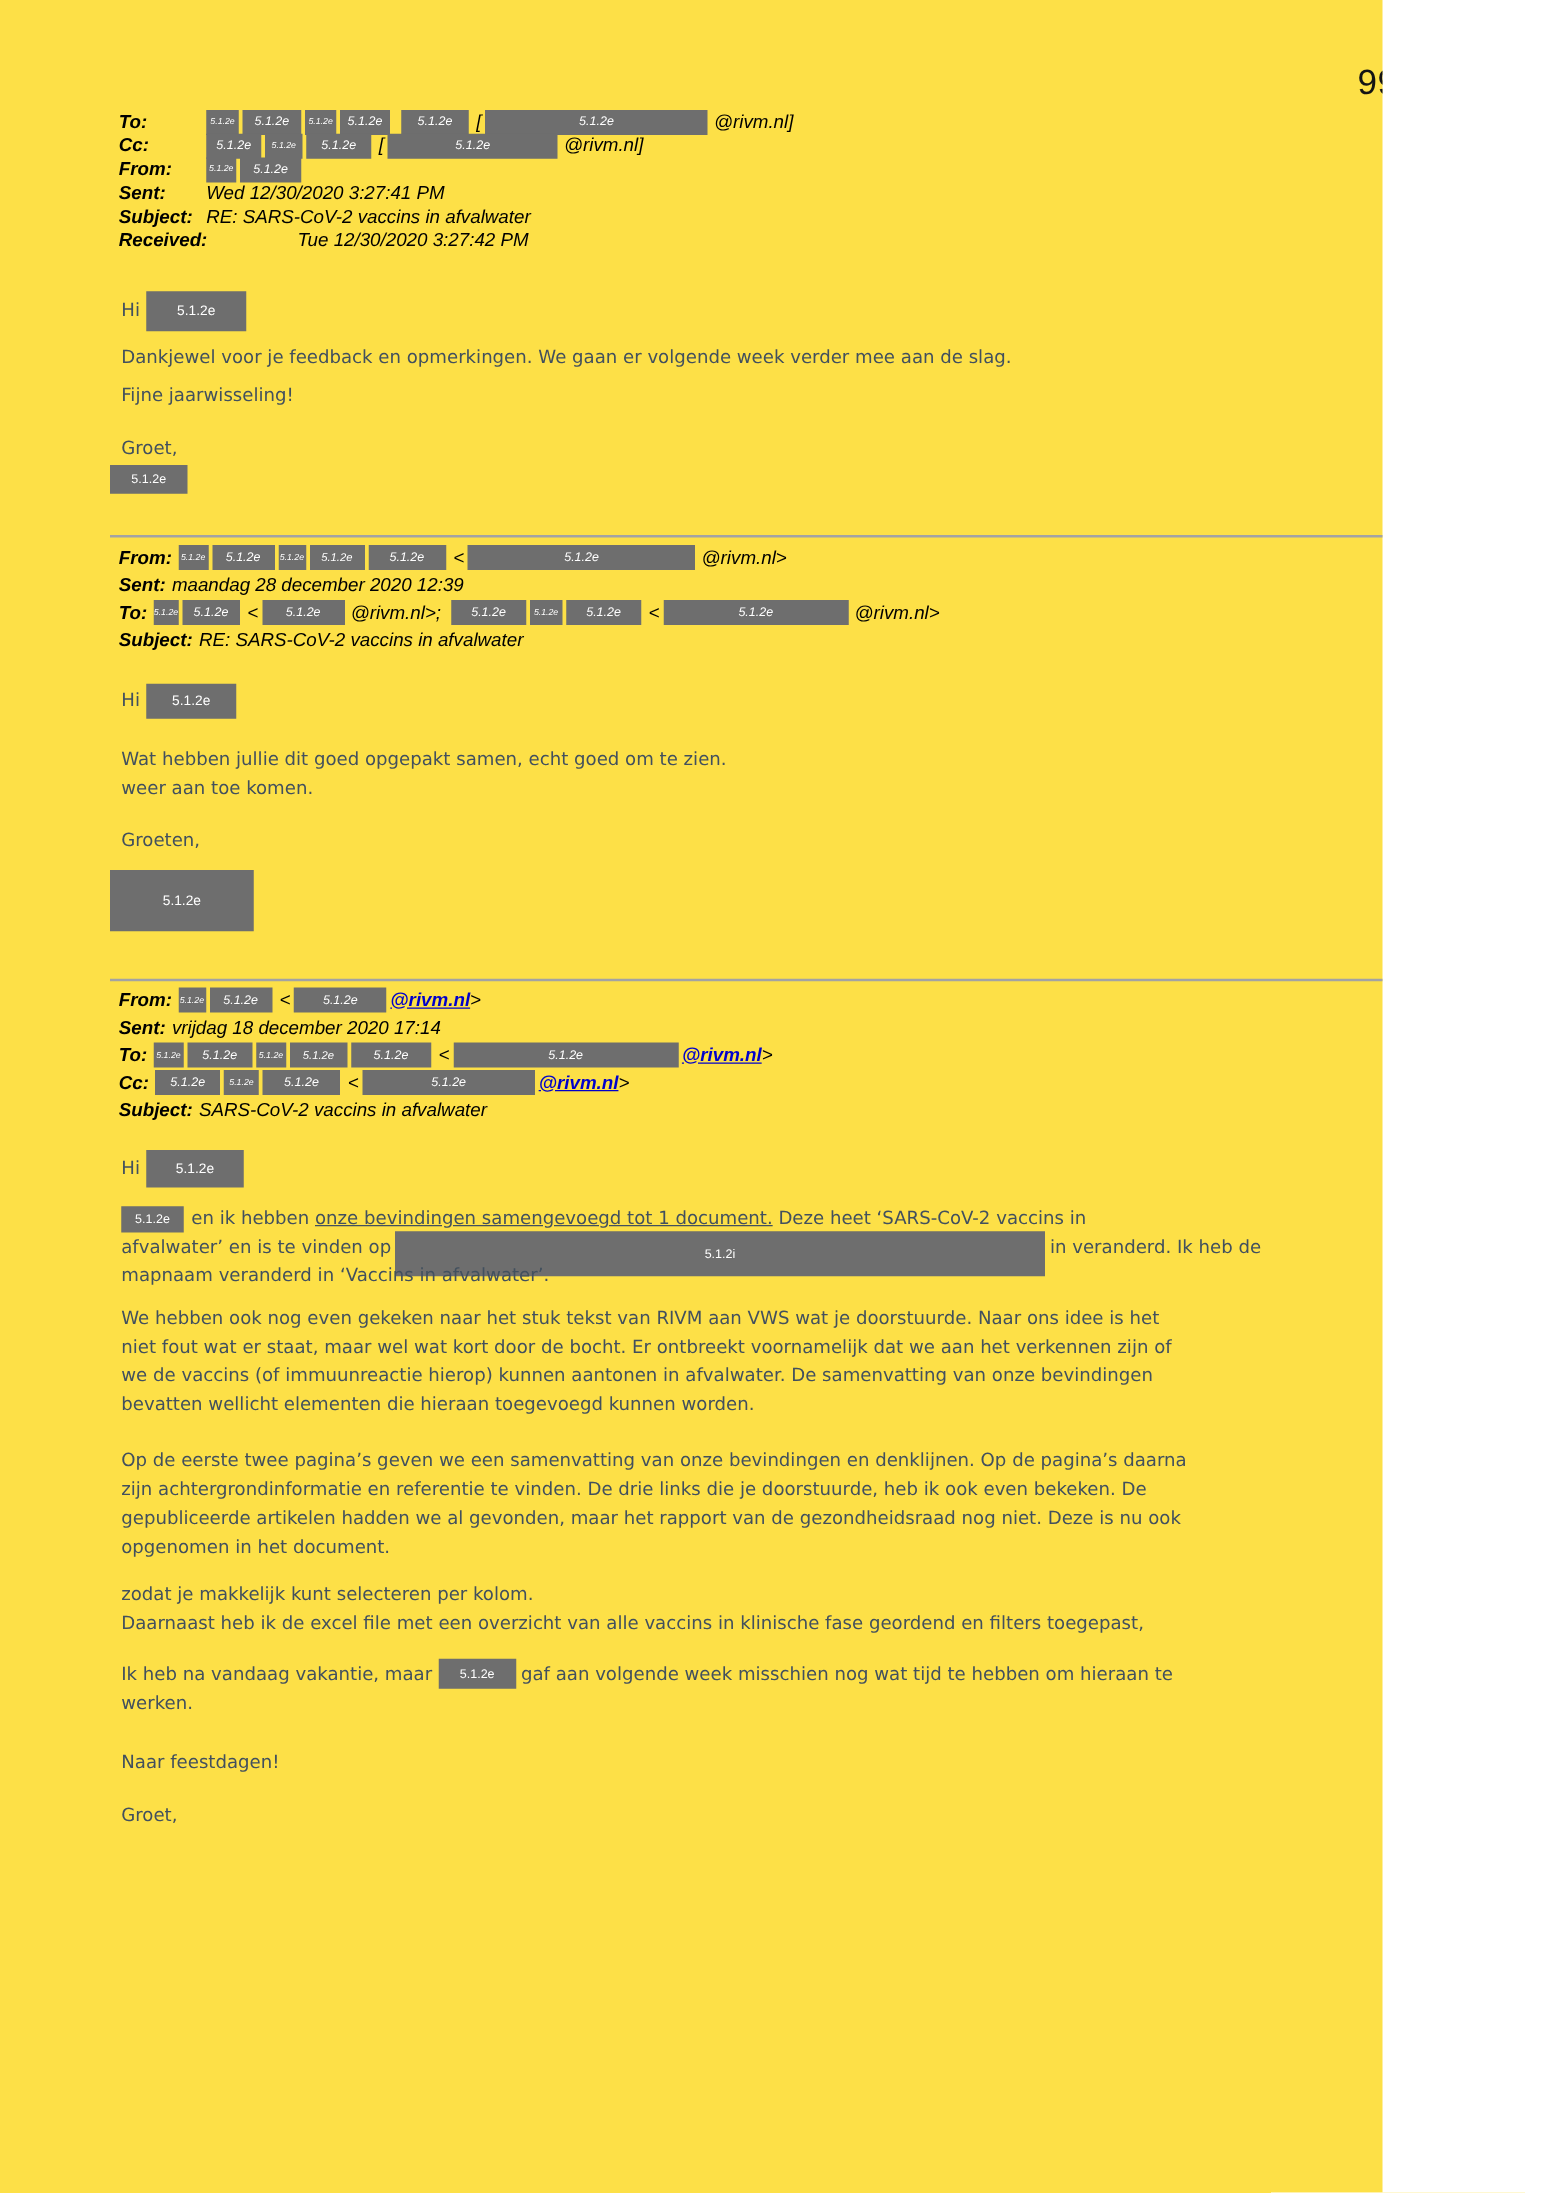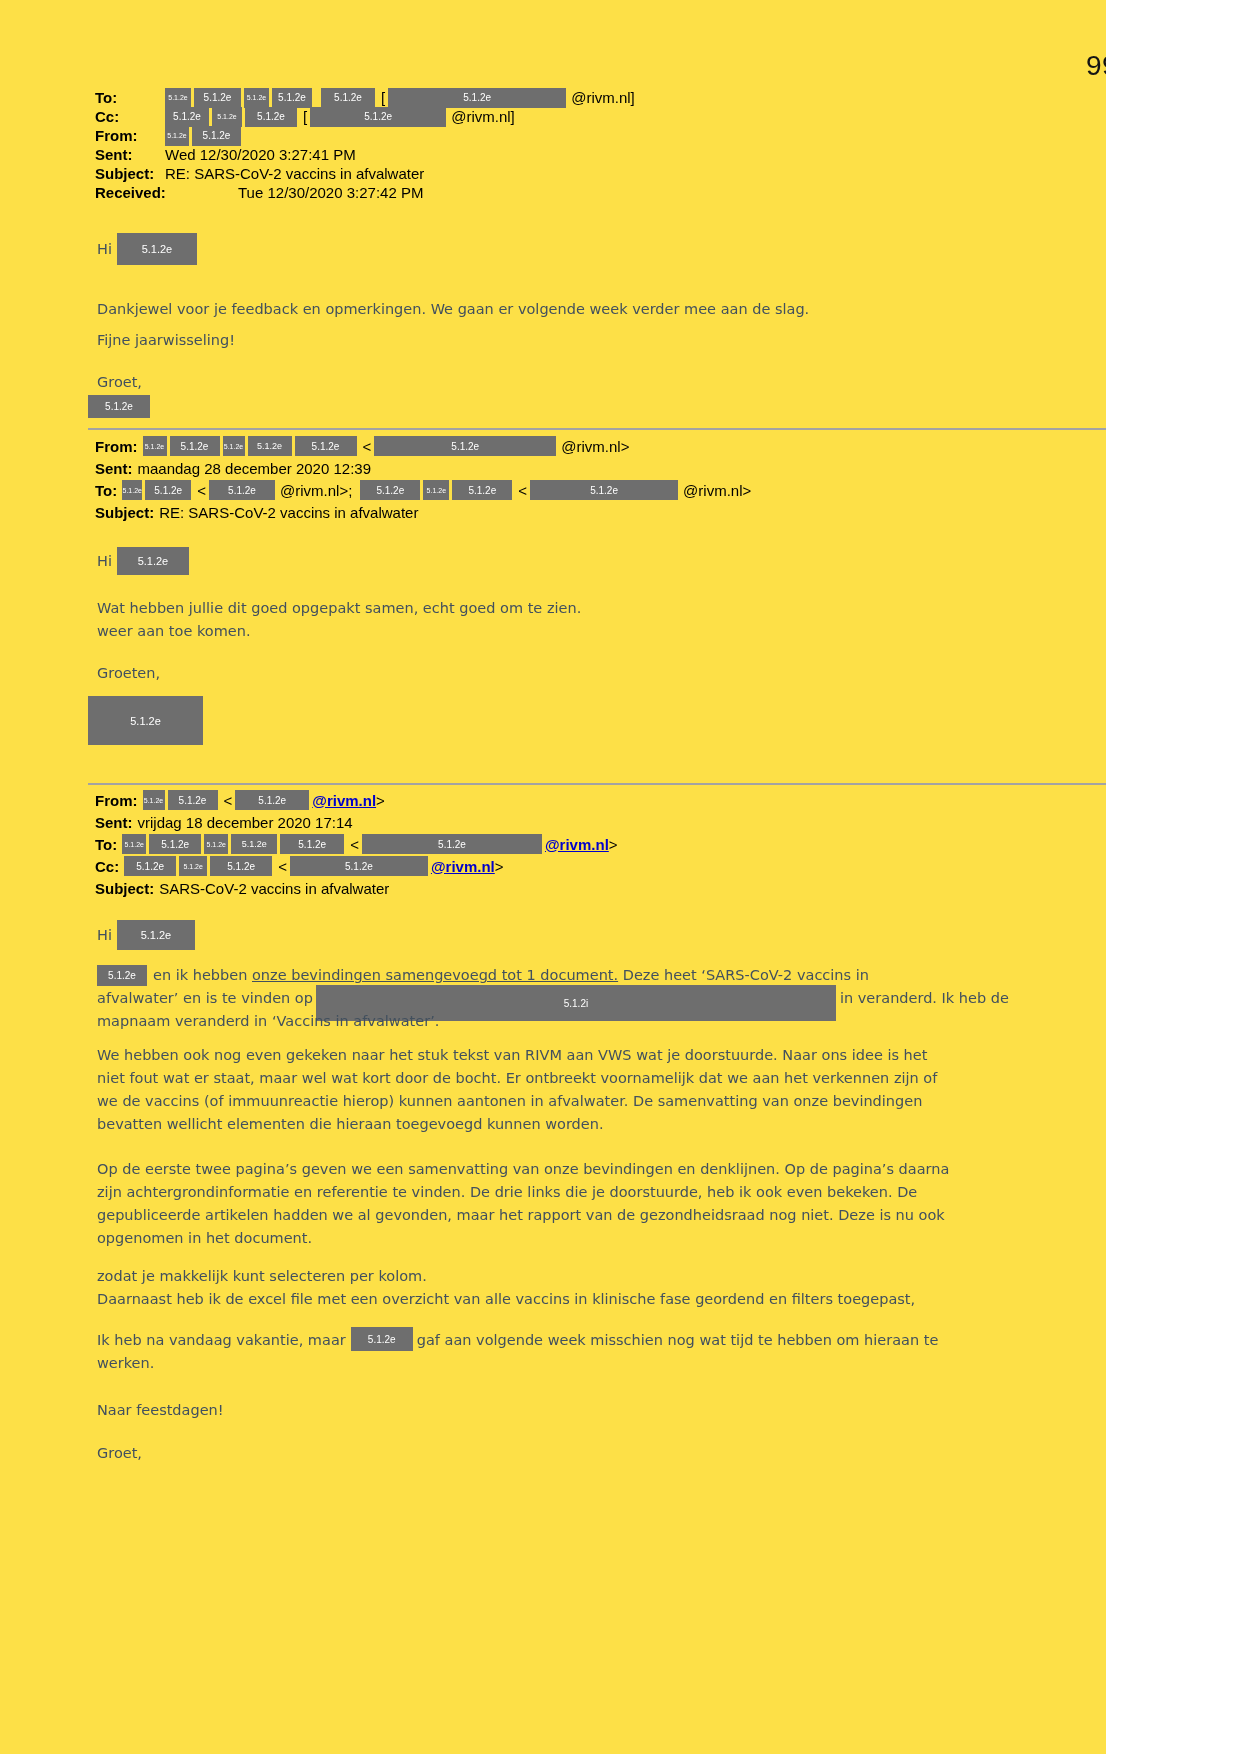--- a/index.html
+++ b/index.html
@@ -10,21 +10,21 @@
   .sec{position:absolute;left:88px;width:1065px;}
   .sec.ruled{border-top:2px solid #a3a3a3;}
 
   
   .hrow{display:flex;align-items:center;height:19px;font-size:15px;white-space:nowrap;}
   .hrow.tall{height:20px;margin-bottom:2px;}
   .lbl{display:inline-block;width:70px;font-weight:700;flex-shrink:0;}
   .blbl{font-weight:700;margin-right:5px;}
   .punct{margin:0 3px;}
   .sfx{margin-left:2px;}
-  .indent7{padding-left:7px;}
+  .indent7{padding-left:7px;font-style:italic;}
 
   
   .rb{background:#6e6e6e;color:#ffffff;display:flex;align-items:center;justify-content:center;
       flex-shrink:0;font-size:10px;height:20px;margin-right:3px;font-family:"Liberation Sans",sans-serif;}
   .rb.xs{font-size:7px;}
 
   
   .btxt{font-family:"DejaVu Sans",sans-serif;font-size:14.5px;line-height:23px;color:#42505e;
         padding-left:9px;white-space:nowrap;}
   .bline{height:23px;}
@@ -82,21 +82,21 @@
         <span class="lbl">Received:</span>
         <span style="margin-left:73px">Tue 12/30/2020 3:27:42 PM</span>
       </div>
     </div>
 
     <div class="btxt">
       <div class="hi-row" style="margin-top:31px;height:32px">
         <span>Hi</span>
         <span class="rb" style="width:80px;height:32px;font-size:11px">5.1.2e</span>
       </div>
-      <div class="bline" style="margin-top:33px">Dankjewel voor je feedback en opmerkingen. We gaan er volgende week verder mee aan de slag.</div>
+      <div class="bline" style="margin-top:10px">Dankjewel voor je feedback en opmerkingen. We gaan er volgende week verder mee aan de slag.</div>
       <div class="bline" style="margin-top:8px">Fijne jaarwisseling!</div>
       <div class="bline" style="margin-top:19px">Groet,</div>
     </div>
     <div class="rb sigbox" style="width:62px;height:23px;margin-top:1px">5.1.2e</div>
   </section>
 
   <section class="sec ruled" style="top:428px;">
     <div class="indent7" style="padding-top:6px">
       <div class="hrow tall">
         <span class="blbl">From:</span>

